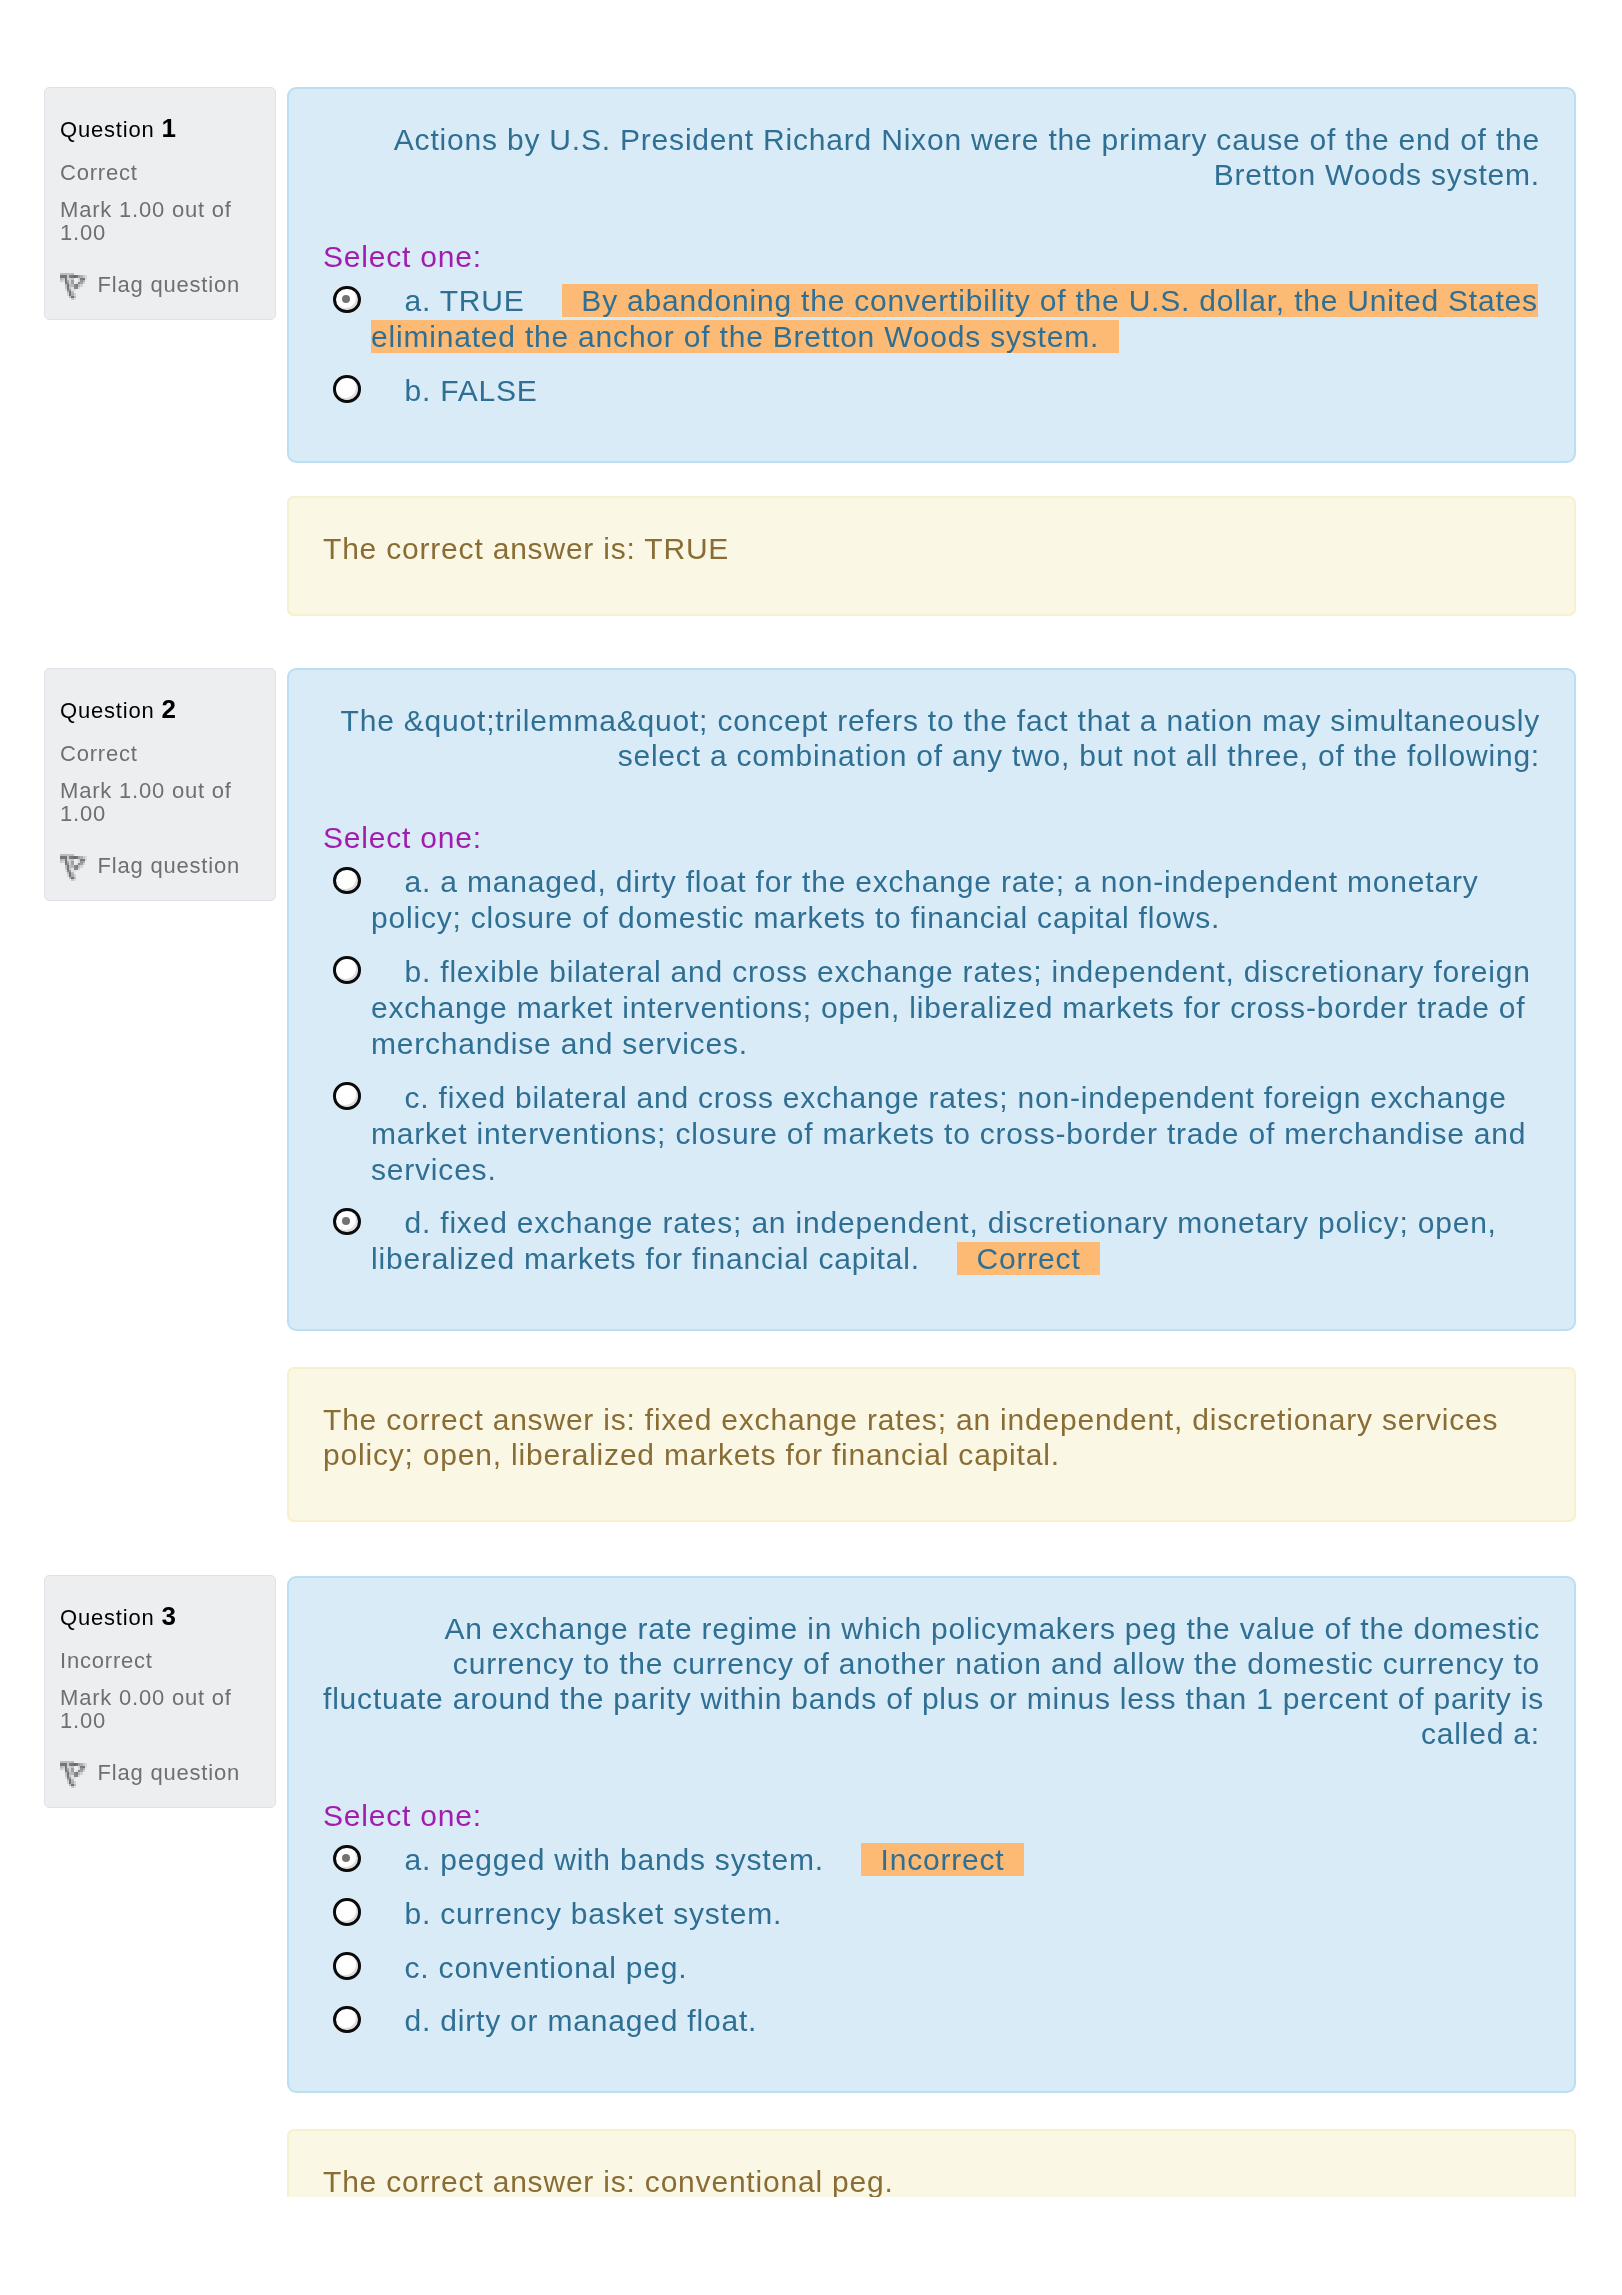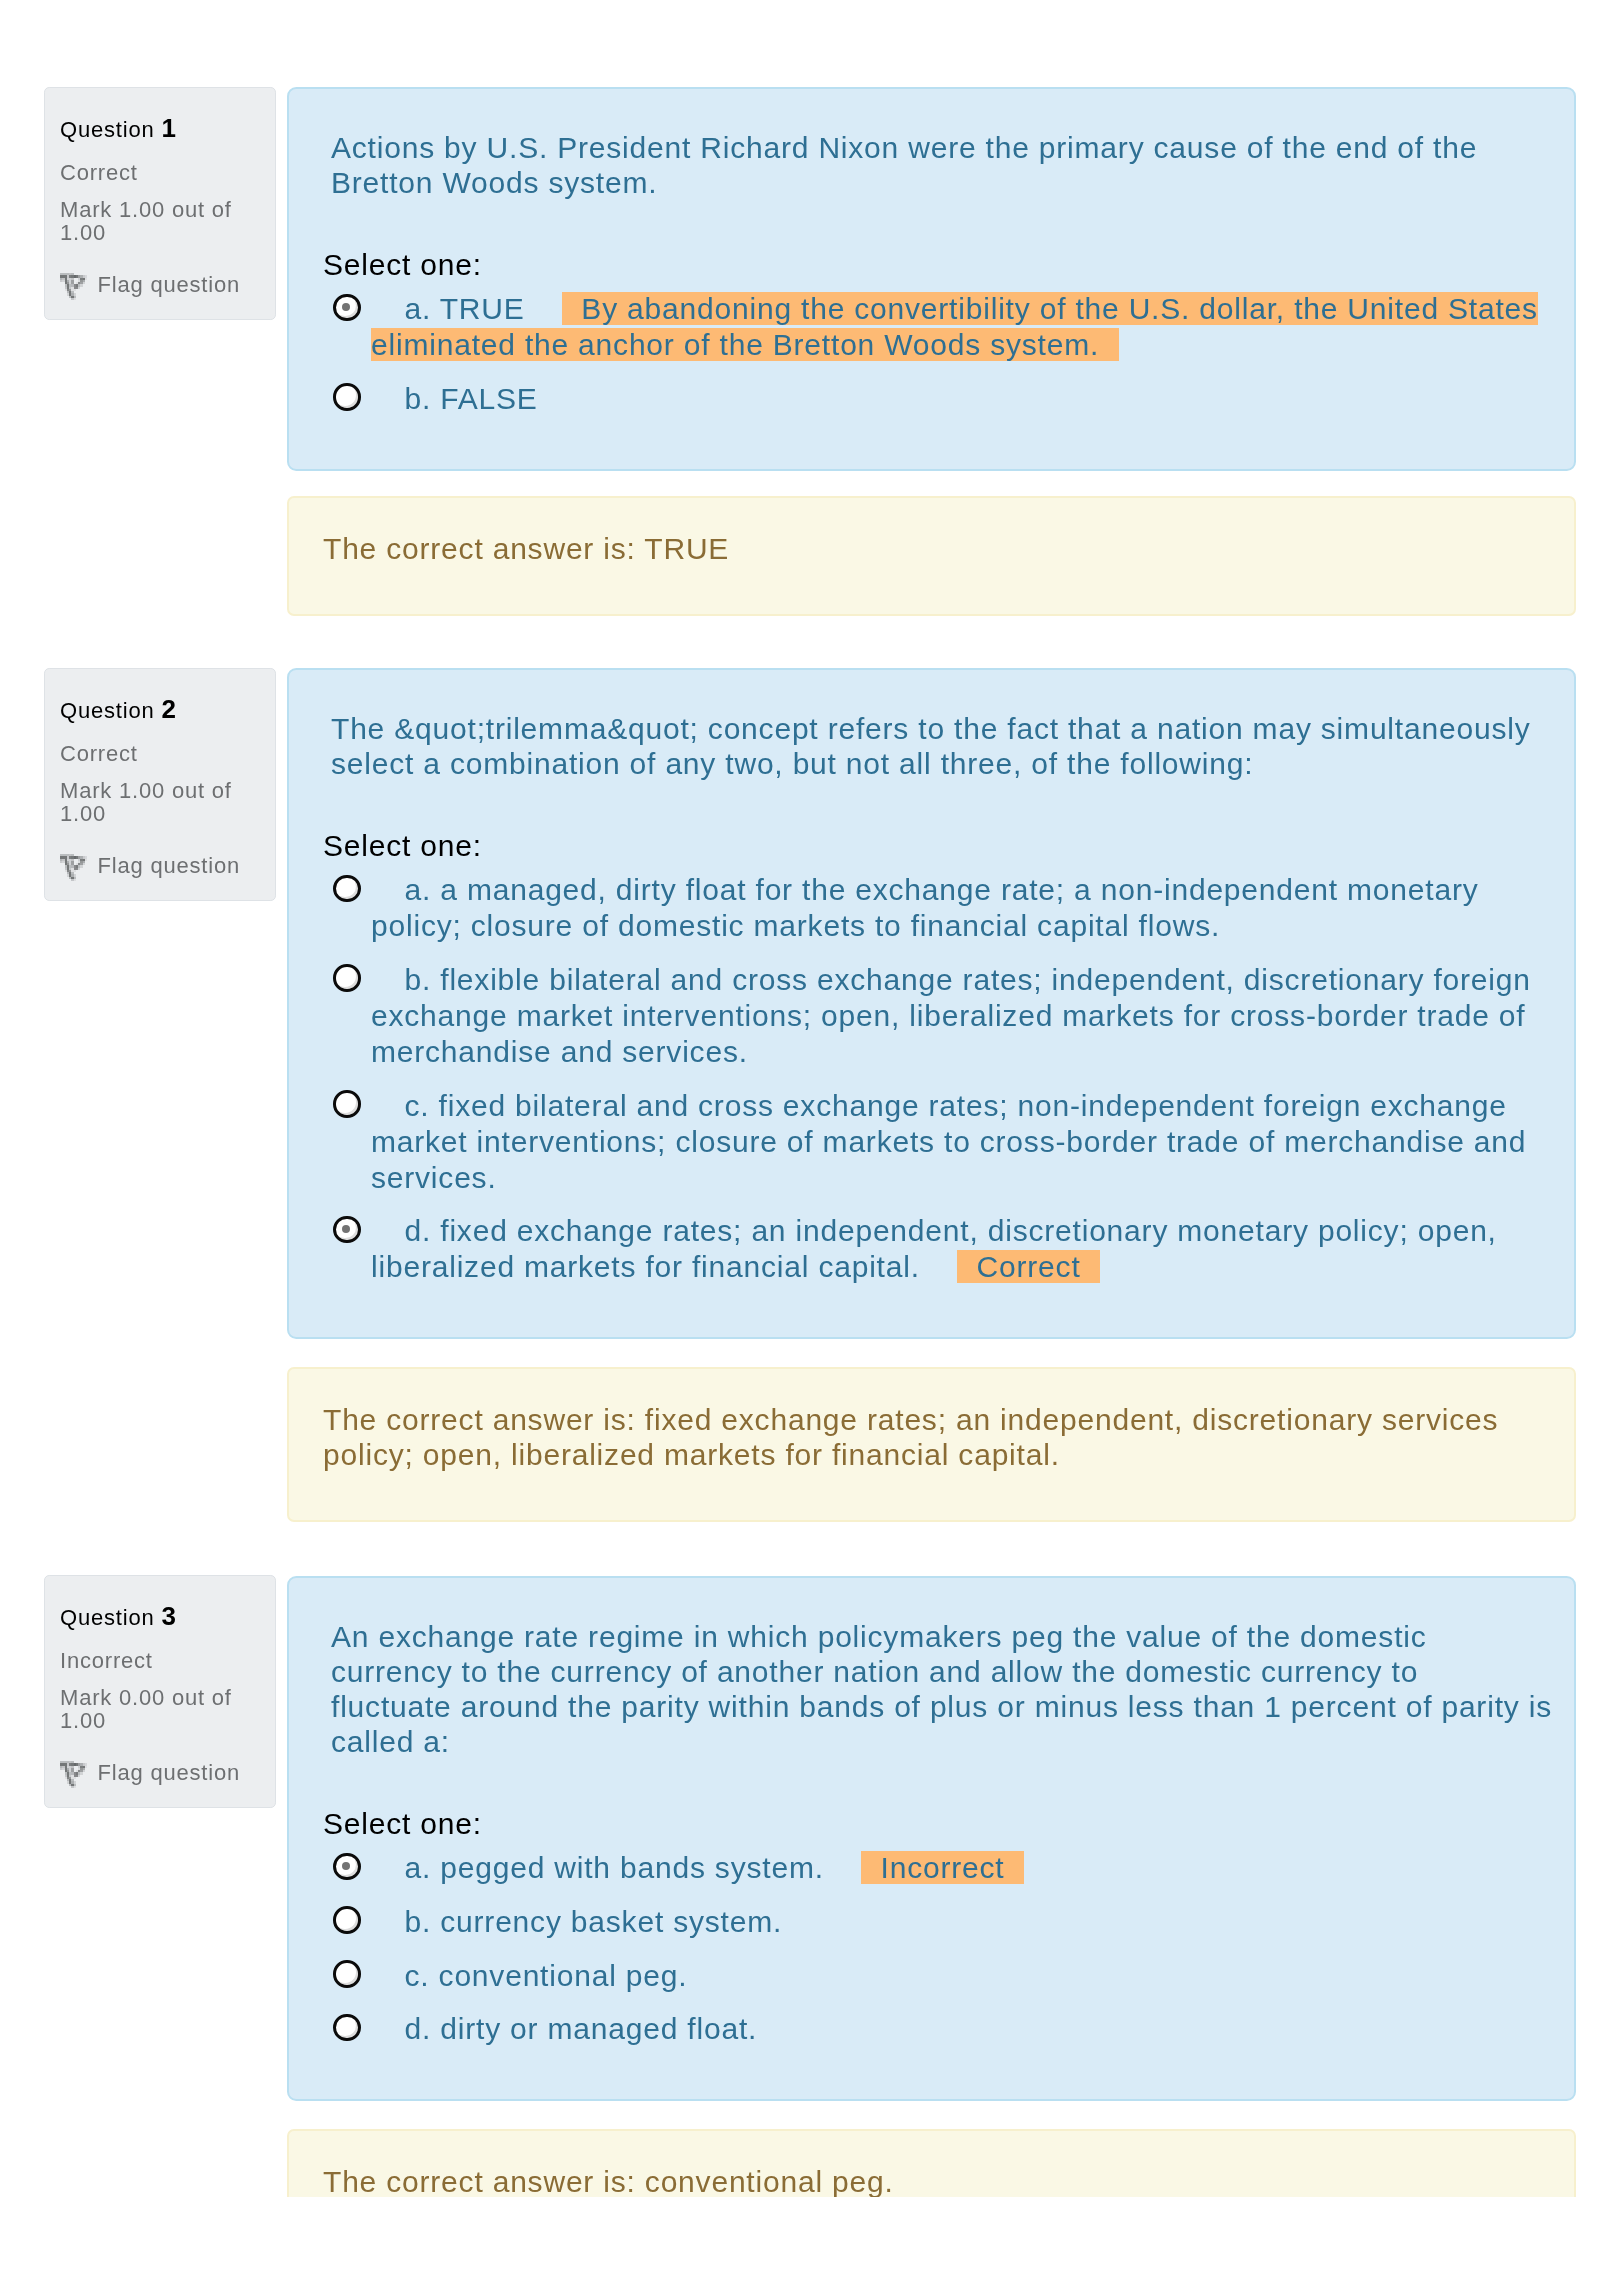--- a/index.html
+++ b/index.html
@@ -11,22 +11,22 @@
         box-sizing:border-box;padding:24px 6.5px 20px 15px;letter-spacing:0.8px;}
   .info .qno{font-size:22px;color:#000000;line-height:32px;margin:0 0 16.4px 0;white-space:nowrap;}
   .info .qno b{font-weight:bold;font-size:26px;letter-spacing:0;}
   .info .state{font-size:22px;color:#6d6f71;line-height:22px;margin:0 0 13.7px 0;}
   .info .grade{font-size:22px;color:#6d6f71;line-height:23px;margin:0 0 28px 0;}
   .info .flag{font-size:22px;color:#6d6f71;line-height:25px;display:flex;align-items:flex-start;}
   .flagicon{display:inline-block;width:27px;height:27px;flex:0 0 27px;margin-right:10.5px;position:relative;top:1.3px;}
   .flagicon svg{display:block;width:27px;height:27px;}
   .content{position:absolute;left:287px;width:1289px;box-sizing:border-box;
            background:#d9ebf7;border:2px solid #b9dff1;border-radius:9.2px;padding:33px 34px 52px 34px;}
-  .qtext{font-size:30px;line-height:35px;letter-spacing:0.8px;color:#2e6f93;margin:8px;white-space:pre;}
-  .prompt{font-size:30px;line-height:35px;letter-spacing:0.8px;color:#000000;margin:47px 0 0 0;}
+  .qtext{font-size:30px;line-height:35px;letter-spacing:0.8px;color:#2e6f93;margin:0;white-space:pre;text-align:right;}
+  .prompt{font-size:30px;line-height:35px;letter-spacing:0.8px;color:#a21caf;margin:47px 0 0 0;}
   .answers{margin:9.2px 0 0 0;padding:0;list-style:none;}
   .answers li{position:relative;font-size:30px;line-height:36px;letter-spacing:0.8px;color:#2e6f93;
               padding-left:48px;text-indent:-38px;margin-top:17.7px;}
   .answers li:first-child{margin-top:0;}
   .radio{display:inline-block;vertical-align:-2px;width:27.5px;height:27.5px;border-radius:50%;
          background:#fff;border:3.3px solid #0b0b0b;box-sizing:border-box;position:relative;margin-right:44px;
          box-shadow:inset -2px -2px 0 0 rgba(0,0,0,0.13);}
   .radio.on::after{content:"";position:absolute;left:50%;top:50%;width:8.5px;height:8.5px;margin:-4.6px 0 0 -5.2px;
          border-radius:50%;background:#737373;}
   .clip{position:absolute;left:0;top:0;width:1622px;height:2197px;overflow:hidden;}

